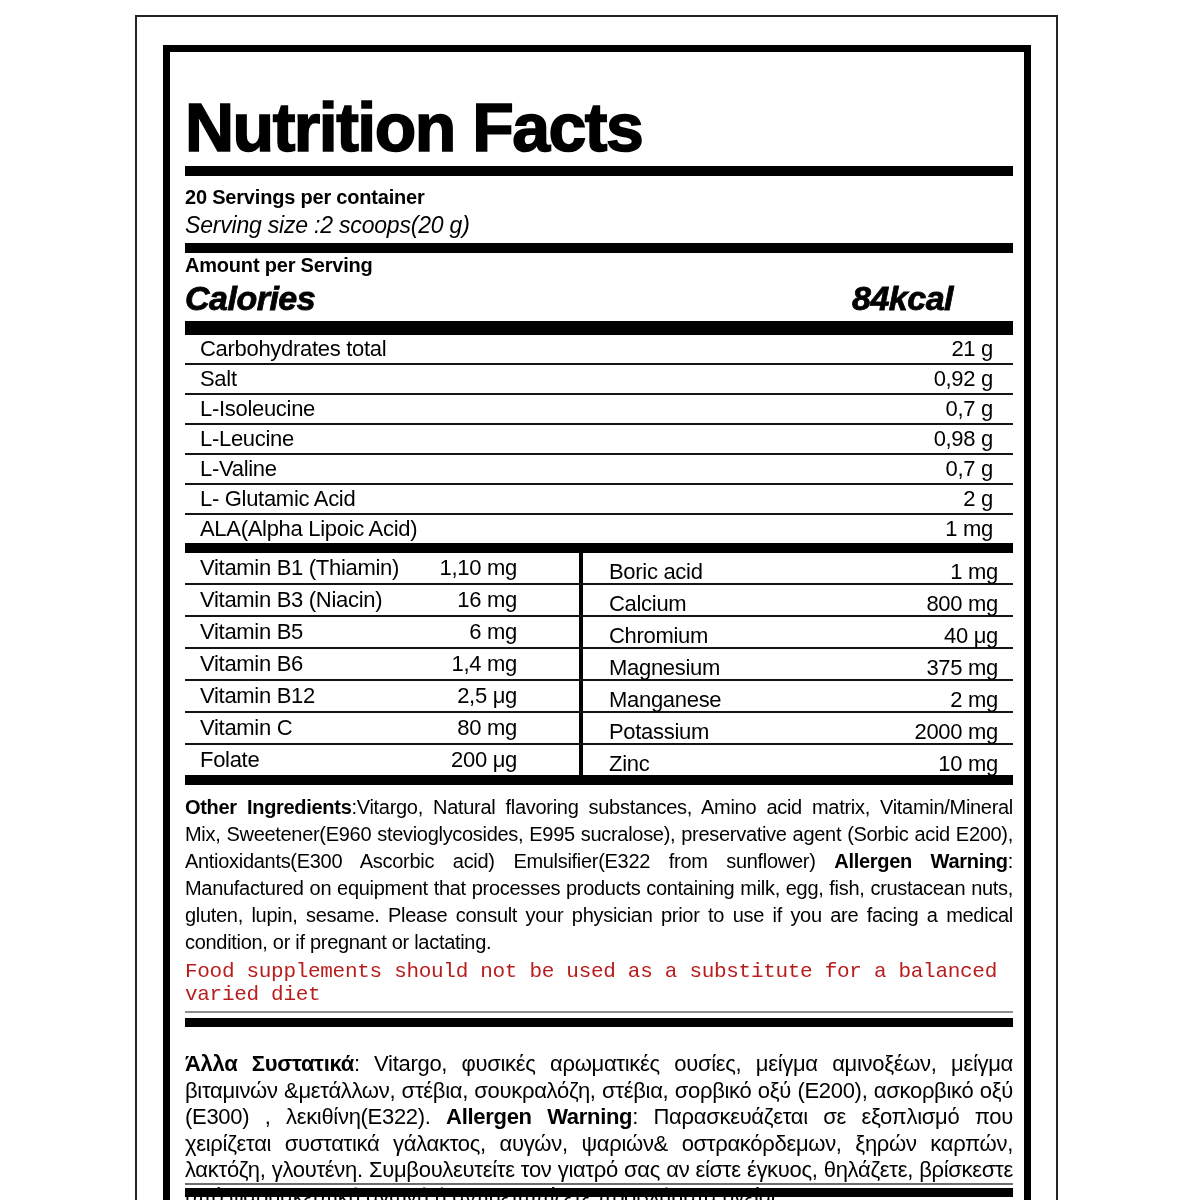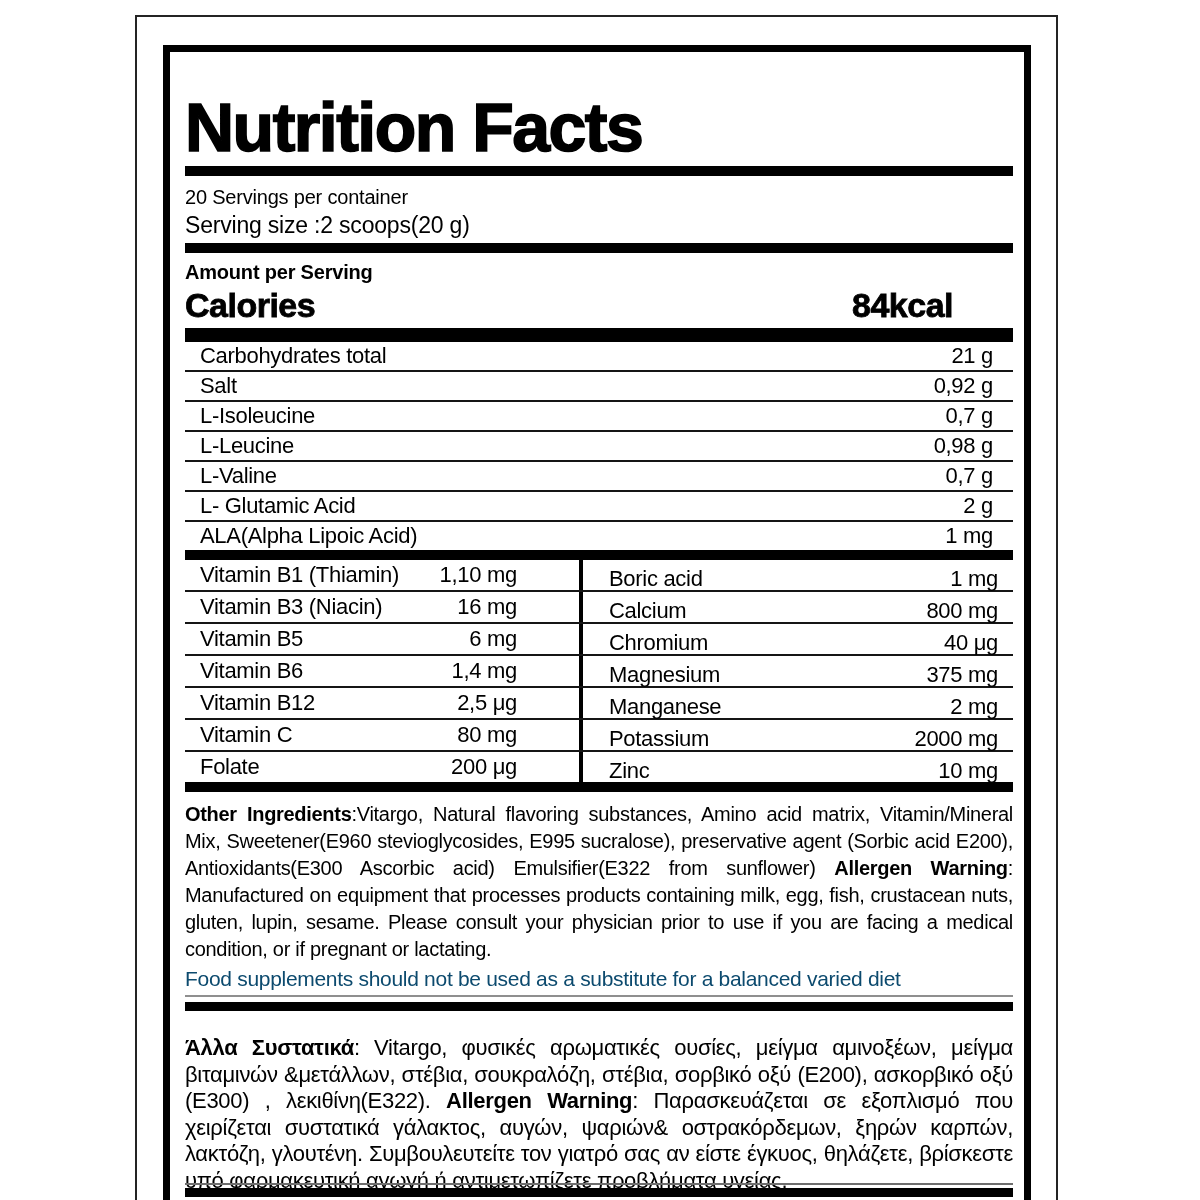--- a/index.html
+++ b/index.html
@@ -12,46 +12,46 @@
   .inner-frame{
     position:absolute;left:163px;top:45px;width:868px;height:1300px;
     border:7px solid #000;box-sizing:border-box;padding:0 11px 0 15px;background:#fff;
   }
   .title{
     margin-top:42px;font-size:68px;line-height:66px;font-weight:700;
     letter-spacing:-1.5px;-webkit-text-stroke:1.6px #000;white-space:nowrap;
   }
   .bar{height:10px;background:#000;}
   .bar1{margin-top:6px;}
-  .servings{margin-top:8px;font-size:20px;line-height:26px;letter-spacing:-0.2px;}
-  .serving-size{font-size:23px;line-height:30px;letter-spacing:-0.2px;}
+  .servings{margin-top:8px;font-size:20px;line-height:26px;letter-spacing:-0.2px;font-weight:bold;}
+  .serving-size{font-size:23px;line-height:30px;letter-spacing:-0.2px;font-style:italic;}
   .bar2{margin-top:3px;}
-  .amount{margin-top:7px;font-size:20px;line-height:24px;font-weight:700;letter-spacing:-0.2px;}
+  .amount{font-size:20px;line-height:24px;font-weight:700;letter-spacing:-0.2px;}
   .cal-row{display:flex;justify-content:space-between;align-items:baseline;line-height:42px;}
-  .cal-row .cal,.cal-row .kcal{font-size:34px;font-weight:700;-webkit-text-stroke:0.8px #000;letter-spacing:-0.5px;}
+  .cal-row .cal,.cal-row .kcal{font-size:34px;font-weight:700;-webkit-text-stroke:0.8px #000;letter-spacing:-0.5px;font-style:italic;}
   .cal-row .kcal{margin-right:60px;}
   .bar-xl{height:14px;background:#000;margin-top:2px;}
   .nrow{
     display:flex;justify-content:space-between;align-items:center;
     height:28px;font-size:22px;letter-spacing:-0.3px;
     padding:0 20px 0 15px;border-bottom:2px solid #151515;gap:20px;
   }
   .nrow:last-child{border-bottom:none;}
   .bar-mid{height:10px;background:#000;}
   .micro{margin:0;}
   .mrow{display:flex;border-bottom:2px solid #151515;height:30px;font-size:22px;letter-spacing:-0.3px;}
   .mrow:last-child{border-bottom:none;}
   .mcell-l{
     width:398px;box-sizing:border-box;border-right:4px solid #000;
     display:flex;justify-content:space-between;align-items:center;padding:0 62px 0 15px;
   }
   .mcell-r{flex:1;display:flex;justify-content:space-between;align-items:center;padding:0 15px 0 26px;margin-top:8px;}
   .para{margin-top:9px;font-size:20px;line-height:27px;text-align:justify;letter-spacing:-0.3px;}
   .para b,.gpara b{font-weight:700;}
-  .red-line{color:#0c4a6e;font-size:21px;line-height:23px;margin-top:4px;letter-spacing:-0.3px;}
+  .red-line{color:#b91c1c;font-size:21px;line-height:23px;margin-top:4px;letter-spacing:-0.3px;font-family:Liberation Mono, monospace;}
   .thin-rule{height:2px;background:#8f8f8f;margin-top:5px;}
   .bar-sec{height:9px;background:#000;margin-top:5px;}
   .gpara{margin-top:24px;font-size:22px;line-height:26.5px;text-align:justify;letter-spacing:-0.3px;}
   .gred-line{color:#e33b43;font-size:21px;line-height:24px;margin-top:5px;letter-spacing:-0.3px;}
   .bottom-thin{position:absolute;left:185px;top:1183px;width:828px;height:2px;background:#6e6e6e;}
   .bottom-bar{position:absolute;left:185px;top:1188px;width:828px;height:9px;background:#000;}
 </style>
 </head>
 <body>
 

